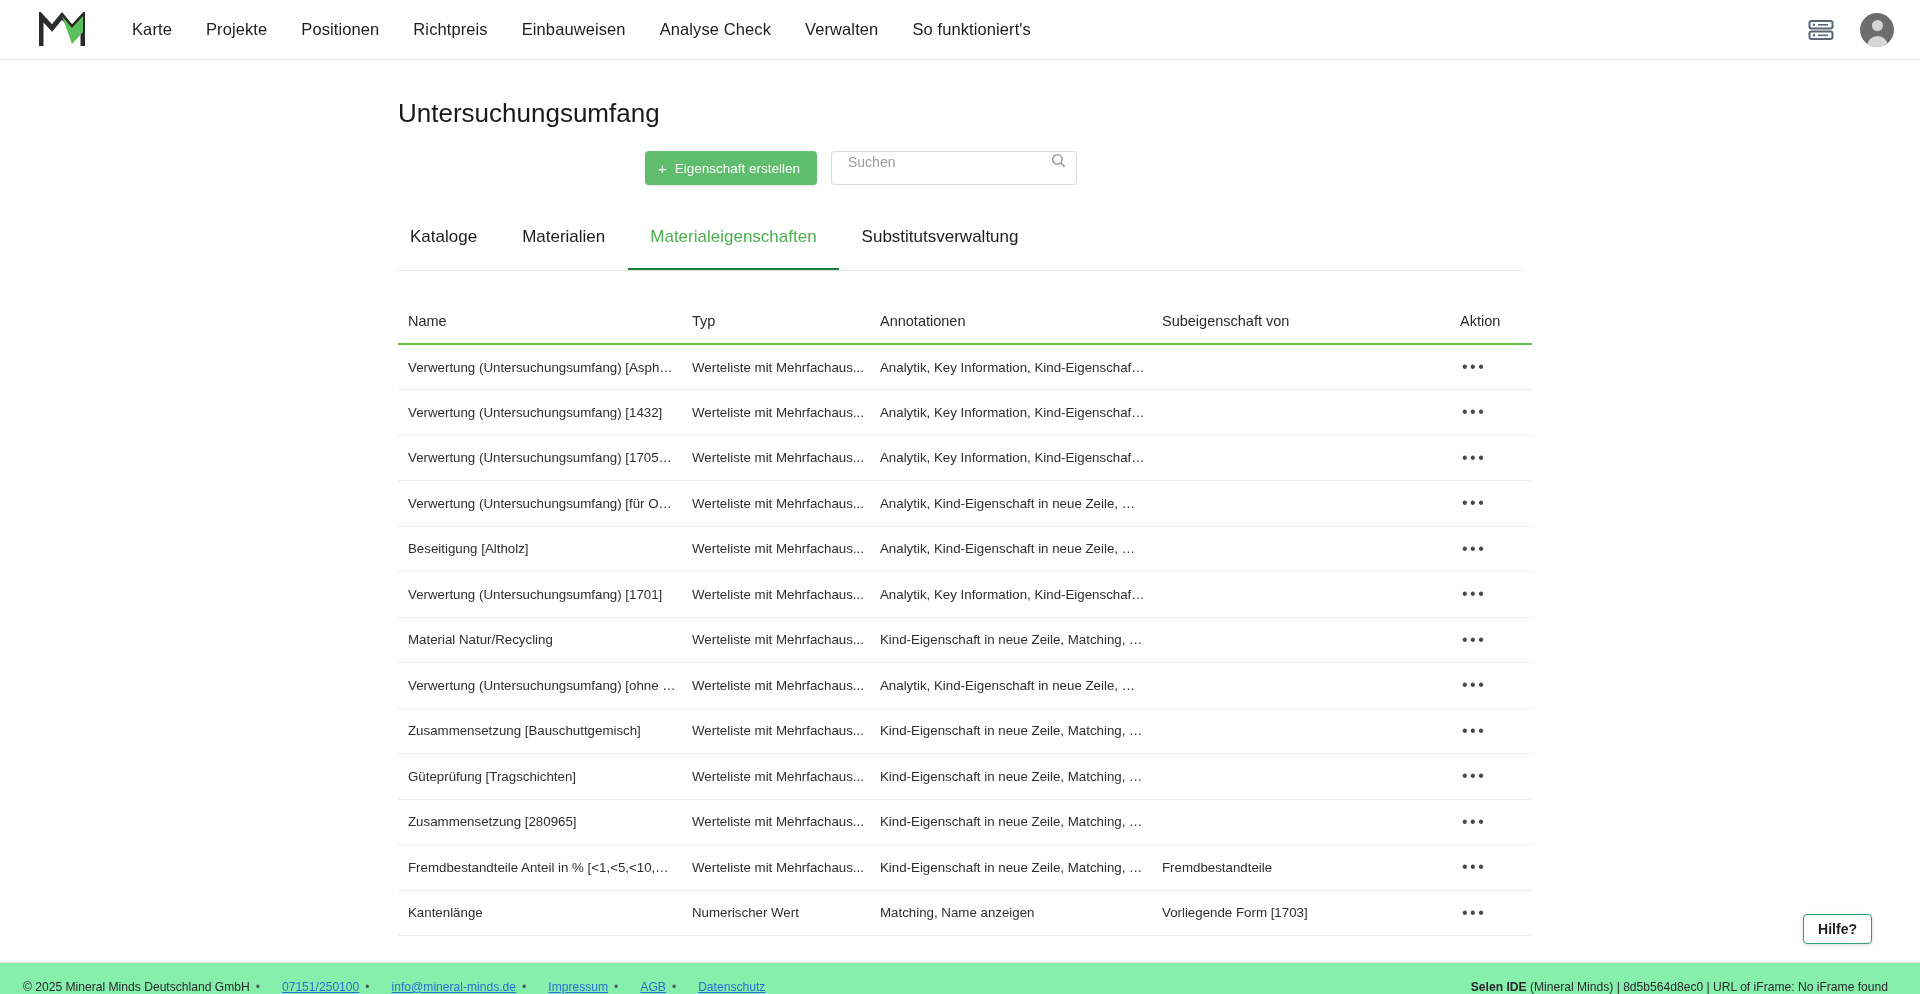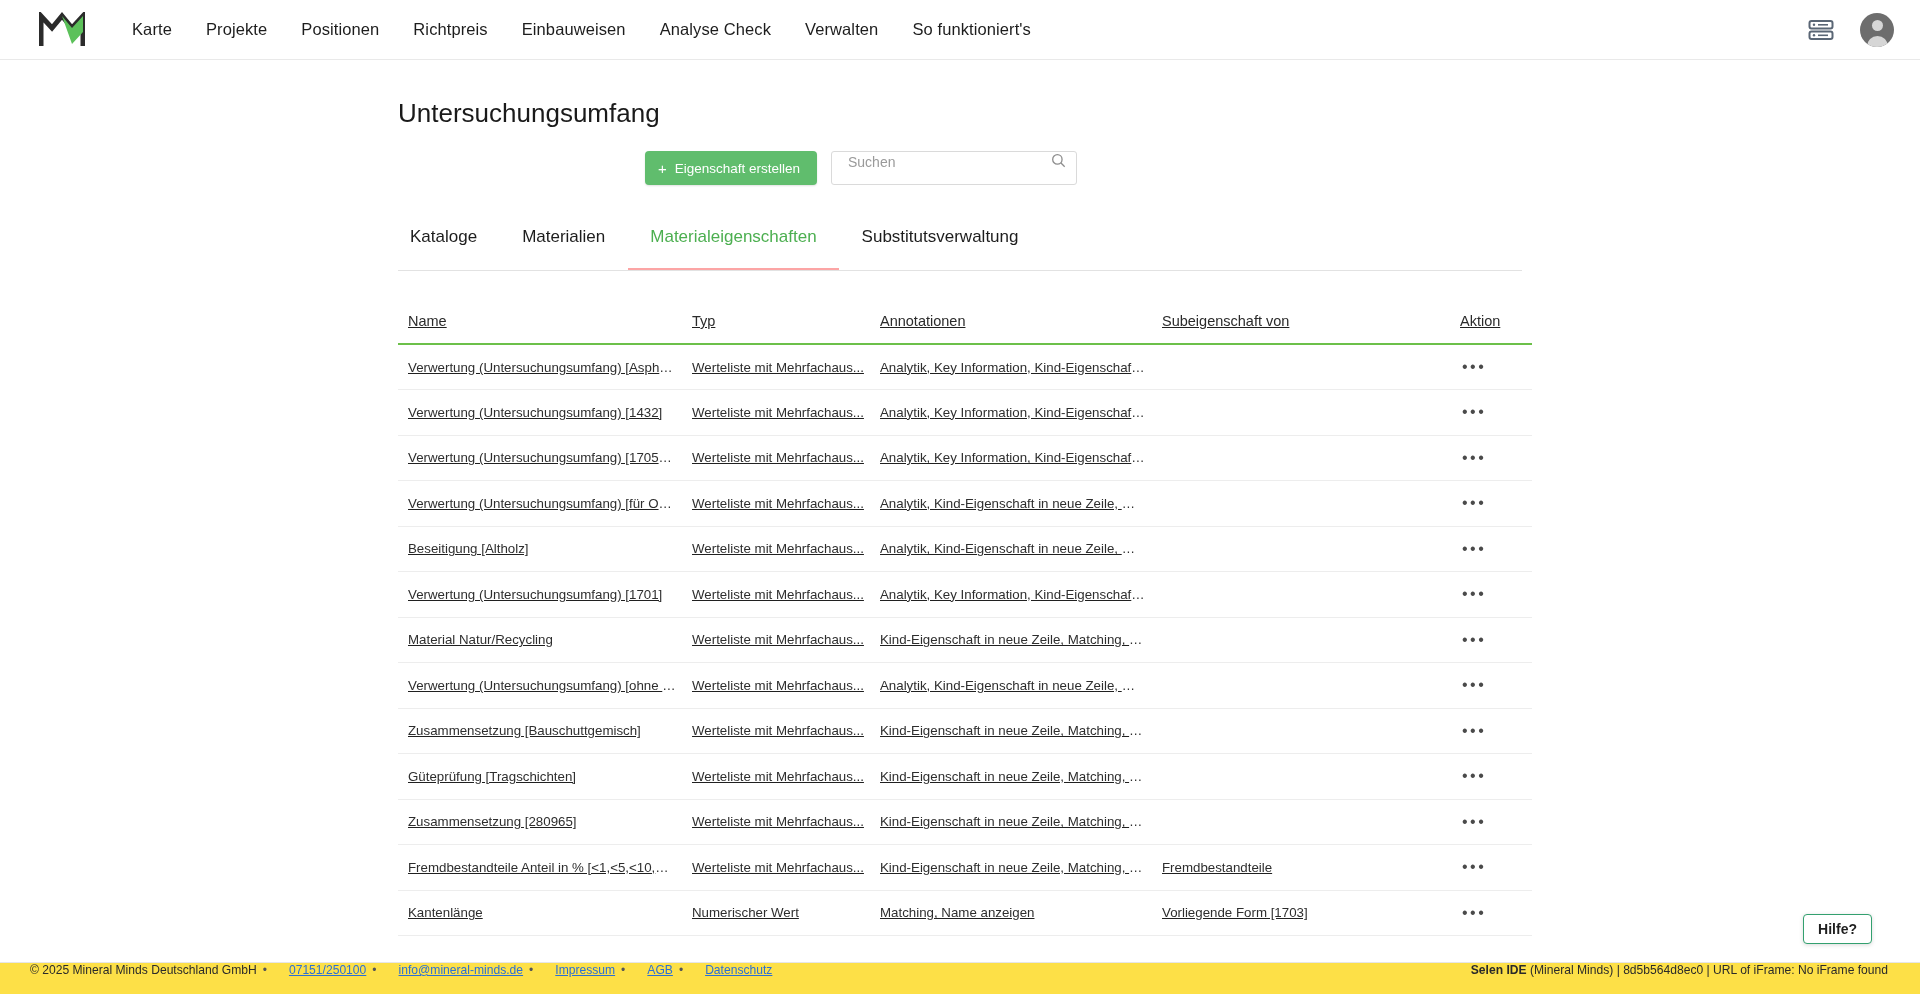--- a/index.html
+++ b/index.html
@@ -152,32 +152,31 @@
   .tab {
     font-size: 17px;
     color: #1d1d1d;
     padding: 0 22px 12px 22px;
     cursor: pointer;
     white-space: nowrap;
   }
   .tab:first-child { padding-left: 12px; }
   .tab.active {
     color: #4caf50;
-    border-bottom: 2px solid #fca5a5;
+    border-bottom: 2px solid #15803d;
   }
 
   
   .table-wrap {
     margin: 42px 398px 0 398px;
   }
   table {
     width: 100%;
     border-collapse: collapse;
     table-layout: fixed;
-    text-decoration: underline;
   }
   thead th {
     text-align: left;
     font-size: 14.5px;
     font-weight: 400;
     color: #2b2b2b;
     padding: 0 8px 14px 8px;
     border-bottom: 2px solid #6cc04a;
   }
   thead th.c-name   { width: 286px; padding-left: 10px; }
@@ -222,24 +221,24 @@
     font-weight: bold;
     box-shadow: 0 1px 4px rgba(0,0,0,0.15);
     cursor: pointer;
     margin-top: 18px;
   }
 
   
   .footer {
     height: 32px;
     border-top: 1px solid #e6e6e6;
-    background: #fde047;
-    display: flex;
-    align-items: flex-start;
-    padding: 0 32px 0 30px;
+    background: #86efac;
+    display: flex;
+    align-items: flex-end;
+    padding: 0 32px 0 23px;
     font-size: 12.1px;
     color: #2a2a2a;
     position: absolute;
     bottom: 0; left: 0; right: 0;
   }
   .footer a {
     color: #2b6fd4;
     text-decoration: underline;
     cursor: pointer;
     margin-left: 16px;

